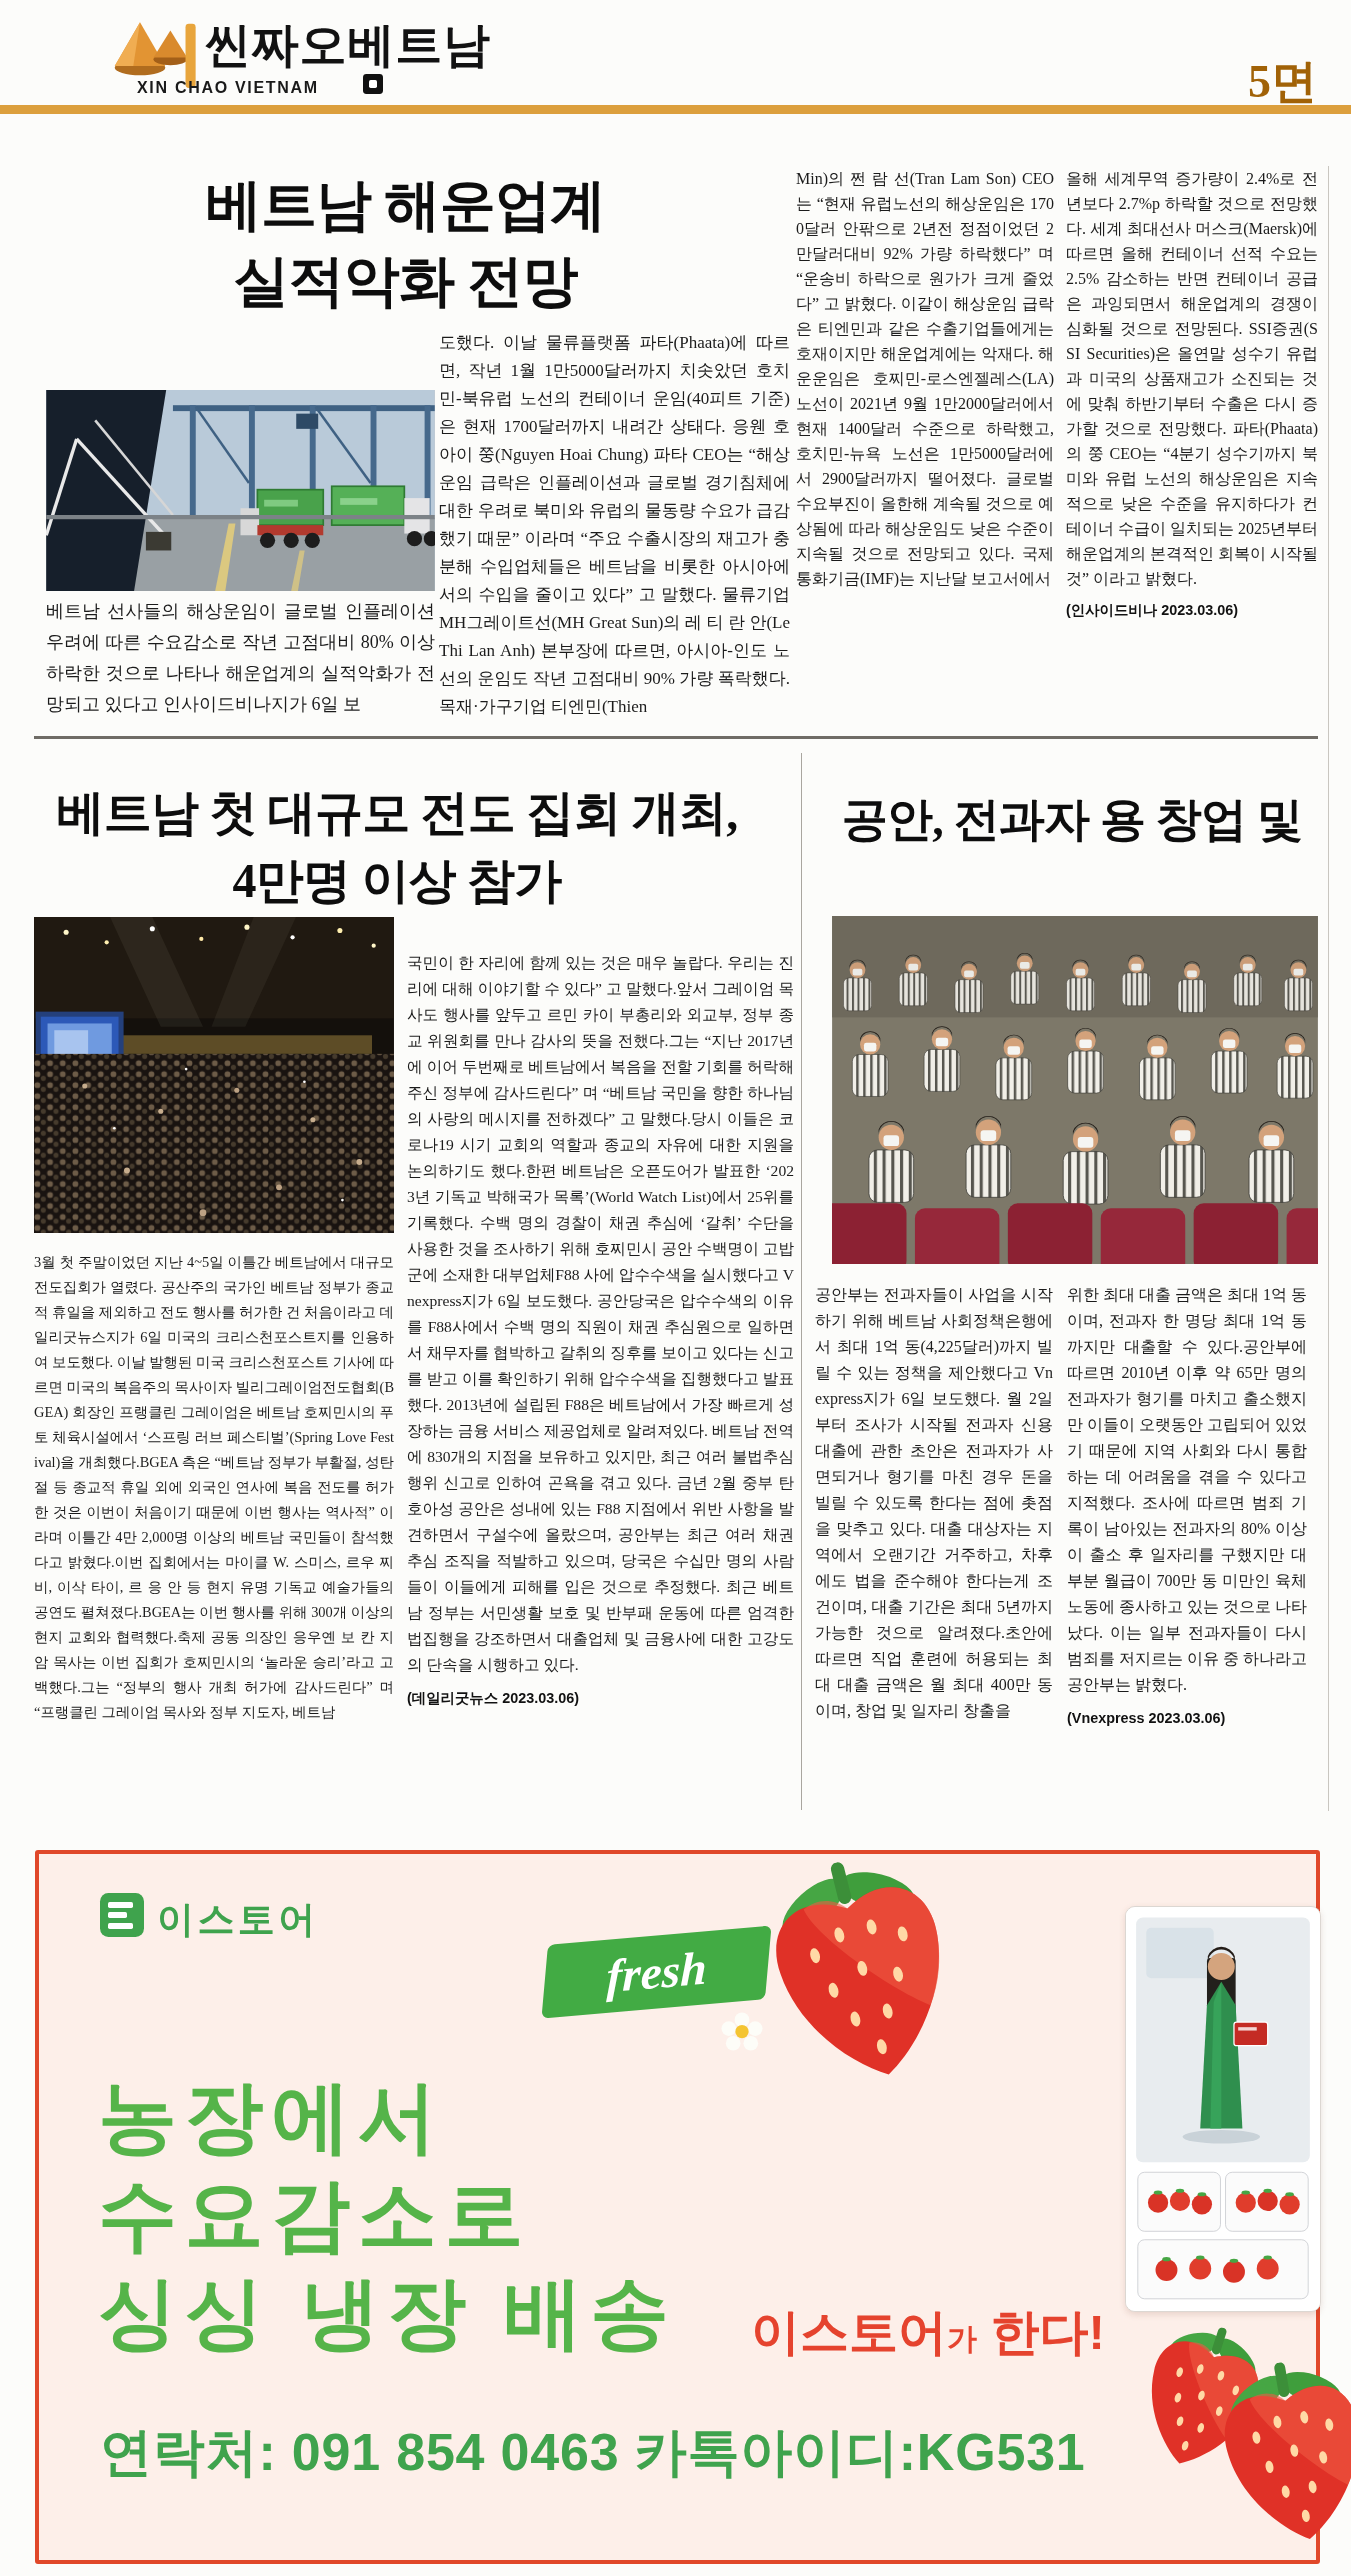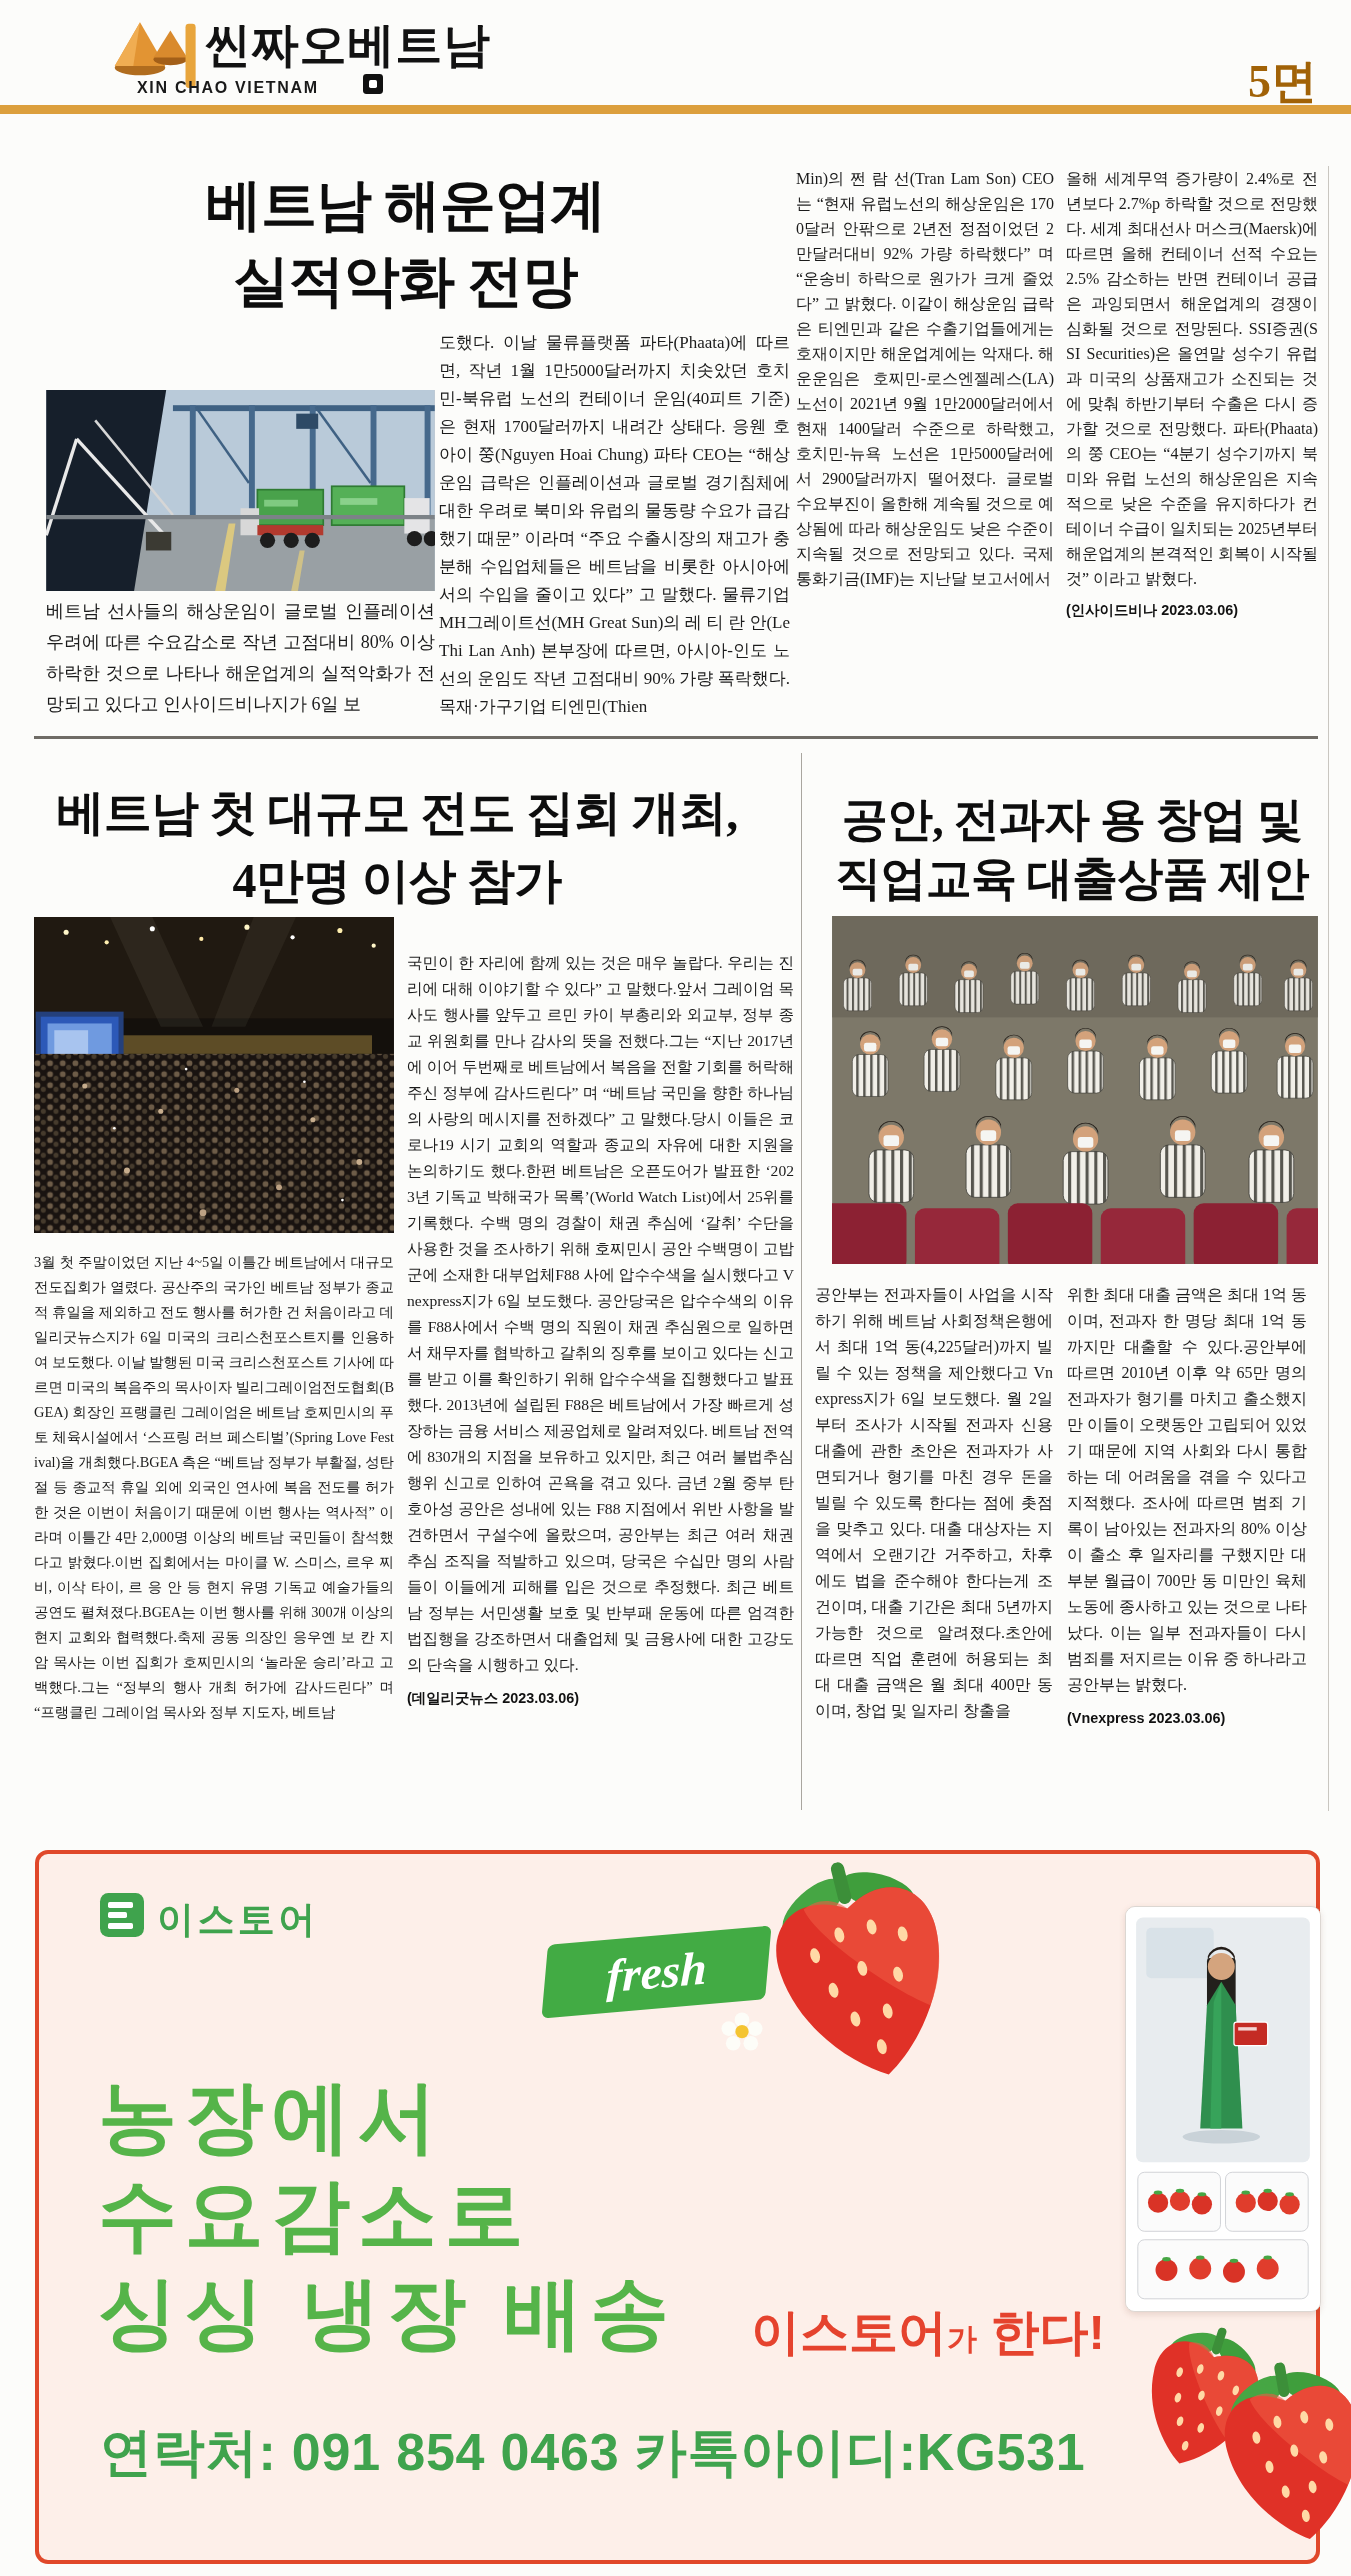--- a/index.html
+++ b/index.html
@@ -16,21 +16,21 @@
   
   #toprule{position:absolute;left:0;top:105px;width:1351px;height:9.3px;background:#dc9f3d;}
   #brand{position:absolute;left:204px;top:13.5px;font-weight:900;font-size:47px;letter-spacing:0.8px;color:#121212;
          font-family:"Liberation Sans","DejaVu Sans",sans-serif;}
   #brandsub{position:absolute;left:137px;top:79px;font-size:16px;font-weight:bold;letter-spacing:1.7px;color:#1a1a1a;}
   #seal{position:absolute;left:363px;top:74px;width:20px;height:20px;background:#111;border-radius:3.4px;}
   #seal:after{content:"";position:absolute;left:6px;top:6px;width:8.4px;height:8.4px;background:#fff;border-radius:1.7px;}
   #pagenum{position:absolute;left:1248px;top:51px;font-size:46px;font-weight:bold;color:#a16207;}
   
   #ad{position:absolute;left:35px;top:1850px;width:1277px;height:706px;background:#fdefe9;
-      border:4.2px solid #e0482a;border-radius:13px;}
+      border:4.2px solid #e0482a;border-radius:3px;}
   .adline{position:absolute;left:59px;font-weight:900;color:#55b449;font-size:79px;letter-spacing:7.6px;
           font-family:"Liberation Sans","DejaVu Sans",sans-serif;}
   #fresh{position:absolute;left:507px;top:81px;width:221px;height:74px;background:#42ab44;border-radius:6.8px;
          transform:skew(-10deg) rotate(-5deg);display:flex;align-items:center;justify-content:center;}
   #fresh span{font-family:"Liberation Serif","DejaVu Serif",serif;font-style:italic;font-weight:bold;
               font-size:47px;color:#ffffff;transform:skew(4deg);}
   #estore-box{position:absolute;left:61px;top:39px;width:44px;height:44px;background:#3fa34d;border-radius:8.4px;}
   #estore-box i{position:absolute;left:8.4px;background:#fff;height:6px;border-radius:1.7px;}
   #estore-box i:nth-child(1){top:9.3px;width:25px;}
   #estore-box i:nth-child(2){top:19.4px;width:18.6px;}
@@ -178,21 +178,20 @@
 
     <div class="col" style="left:407px;top:950px;width:387px;height:860px;font-size:15.6px;line-height:26px;">
       <span>국민이 한 자리에 함께 있는 것은 매우 놀랍다. 우리는 진리에 대해 이야기할 수 있다” 고 말했다.앞서 그레이엄 목사도 행사를 앞두고 르민 카이 부총리와 외교부, 정부 종교 위원회를 만나 감사의 뜻을 전했다.그는 “지난 2017년에 이어 두번째로 베트남에서 복음을 전할 기회를 허락해주신 정부에 감사드린다” 며 “베트남 국민을 향한 하나님의 사랑의 메시지를 전하겠다” 고 말했다.당시 이들은 코로나19 시기 교회의 역할과 종교의 자유에 대한 지원을 논의하기도 했다.한편 베트남은 오픈도어가 발표한 ‘2023년 기독교 박해국가 목록’(World Watch List)에서 25위를 기록했다. 수백 명의 경찰이 채권 추심에 ‘갈취’ 수단을 사용한 것을 조사하기 위해 호찌민시 공안 수백명이 고밥군에 소재한 대부업체F88 사에 압수수색을 실시했다고 Vnexpress지가 6일 보도했다. 공안당국은 압수수색의 이유를 F88사에서 수백 명의 직원이 채권 추심원으로 일하면서 채무자를 협박하고 갈취의 징후를 보이고 있다는 신고를 받고 이를 확인하기 위해 압수수색을 집행했다고 발표했다. 2013년에 설립된 F88은 베트남에서 가장 빠르게 성장하는 금융 서비스 제공업체로 알려져있다. 베트남 전역에 830개의 지점을 보유하고 있지만, 최근 여러 불법추심행위 신고로 인하여 곤욕을 겪고 있다. 금년 2월 중부 탄호아성 공안은 성내에 있는 F88 지점에서 위반 사항을 발견하면서 구설수에 올랐으며, 공안부는 최근 여러 채권 추심 조직을 적발하고 있으며, 당국은 수십만 명의 사람들이 이들에게 피해를 입은 것으로 추정했다. 최근 베트남 정부는 서민생활 보호 및 반부패 운동에 따른 엄격한 법집행을 강조하면서 대출업체 및 금융사에 대한 고강도의 단속을 시행하고 있다.</span>
       <span class="src">(데일리굿뉴스 2023.03.06)</span>
     </div>
   </div>
 
   <div>
     <div class="headline" style="left:823px;top:790px;width:498px;text-align:center;font-size:46px;line-height:59px;">
       <span style="display:block">공안, 전과자 용 창업 및</span>
-      <span style="display:block">직업교육 대출상품 제안</span>
     </div>
 
     <div class="photo" style="left:832px;top:916px;width:486px;height:348px;">
       <svg width="486" height="348" viewBox="0 0 575 412">
         <defs>
           <pattern id="sp" patternUnits="userSpaceOnUse" width="9" height="12">
             <rect width="9" height="12" fill="#f1efe8"></rect>
             <rect width="3.2" height="12" fill="#57564f"></rect>
           </pattern>
           <g id="pr">

